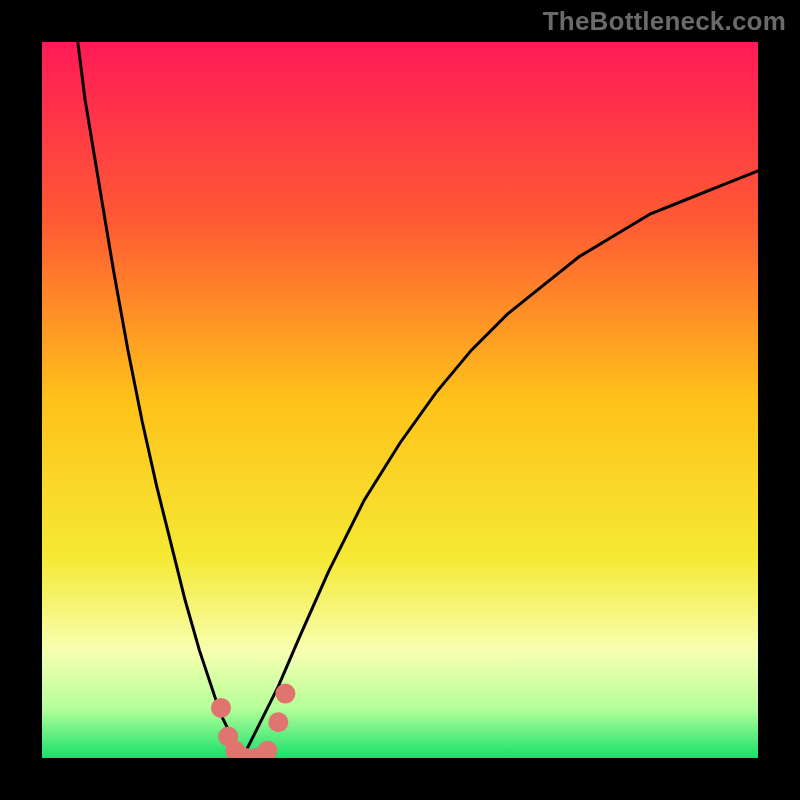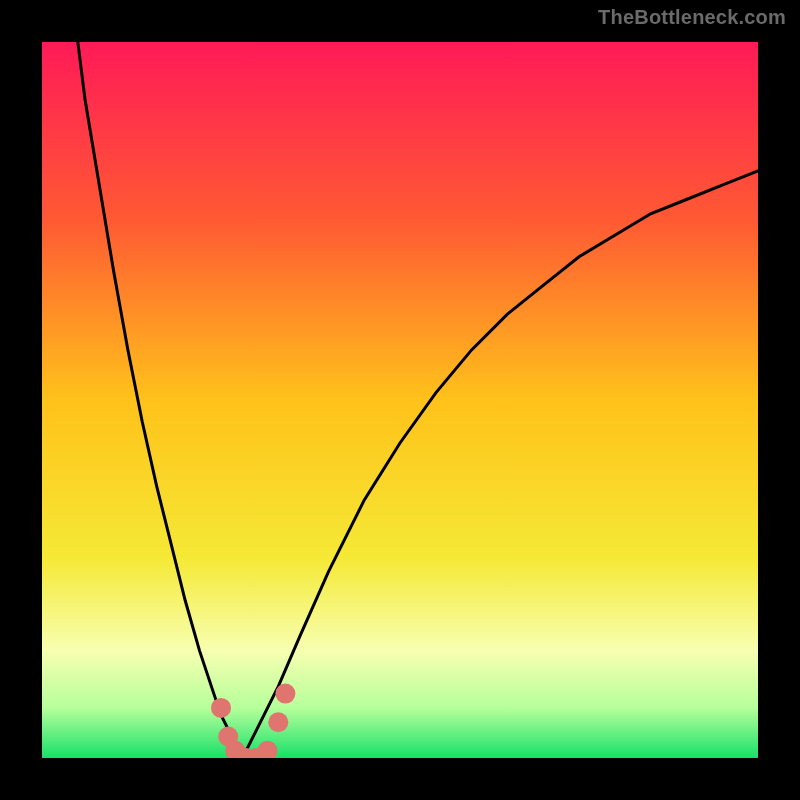--- a/index.html
+++ b/index.html
@@ -24,21 +24,21 @@
     top: 42px;
     width: 716px;
     height: 716px;
     overflow: hidden;
   }
   .watermark {
     position: absolute;
     top: 6px;
     right: 14px;
     font-family: Arial, Helvetica, sans-serif;
-    font-size: 20px;
+    font-size: 26px;
     font-weight: 600;
     color: #6a6a6a;
     letter-spacing: 0.2px;
   }
 </style>
 </head>
 <body>
 
 <div class="frame">
   <div class="plot-area">

